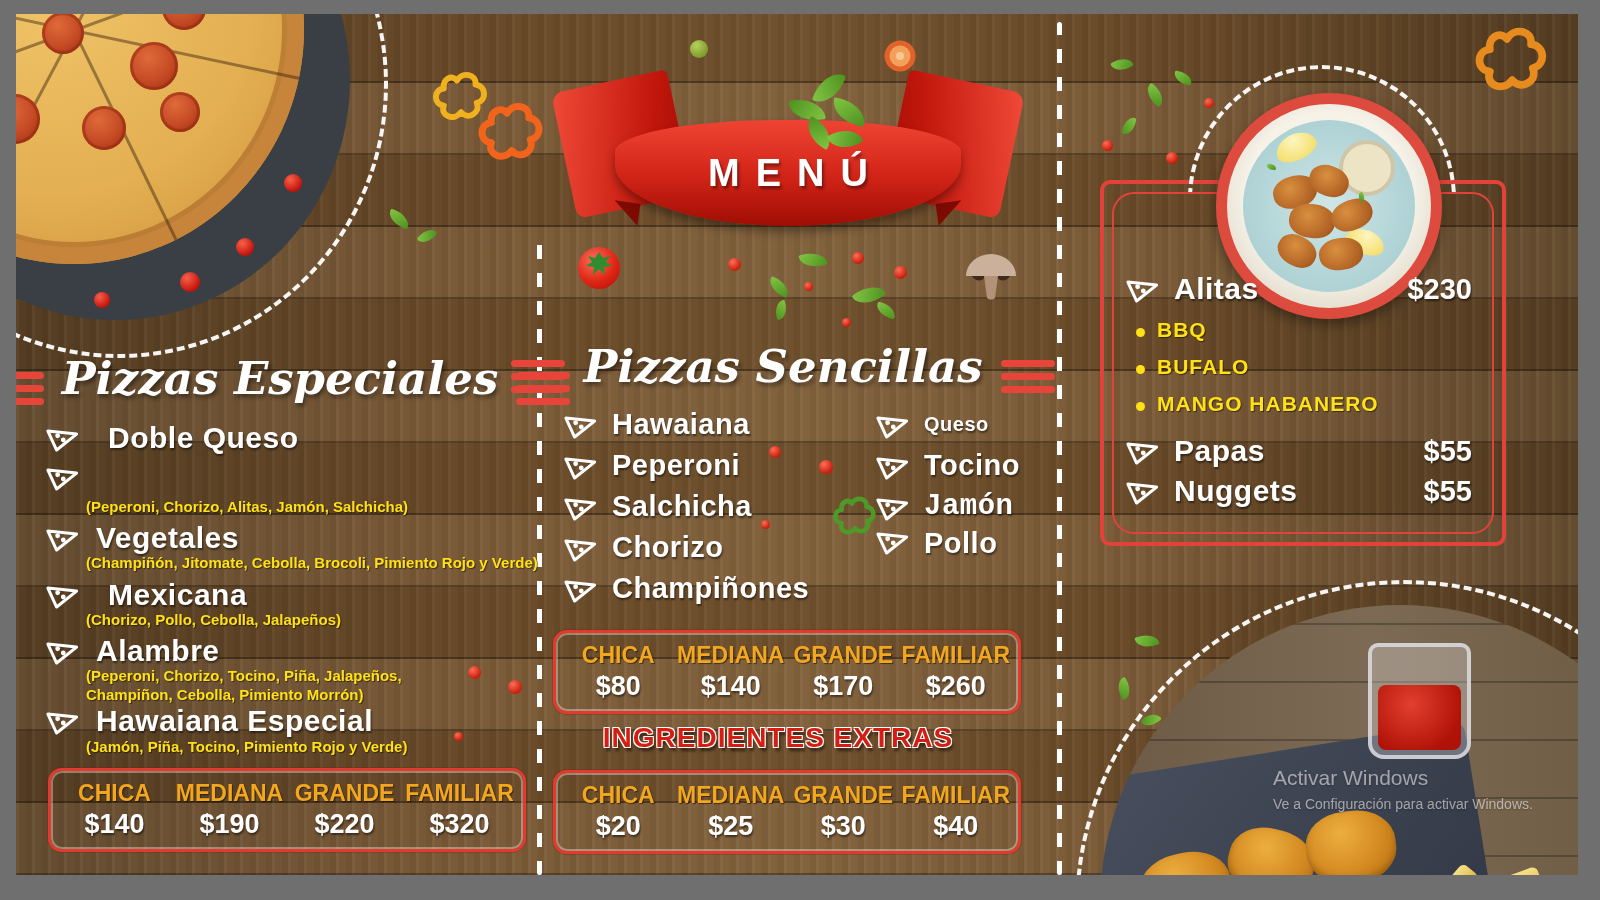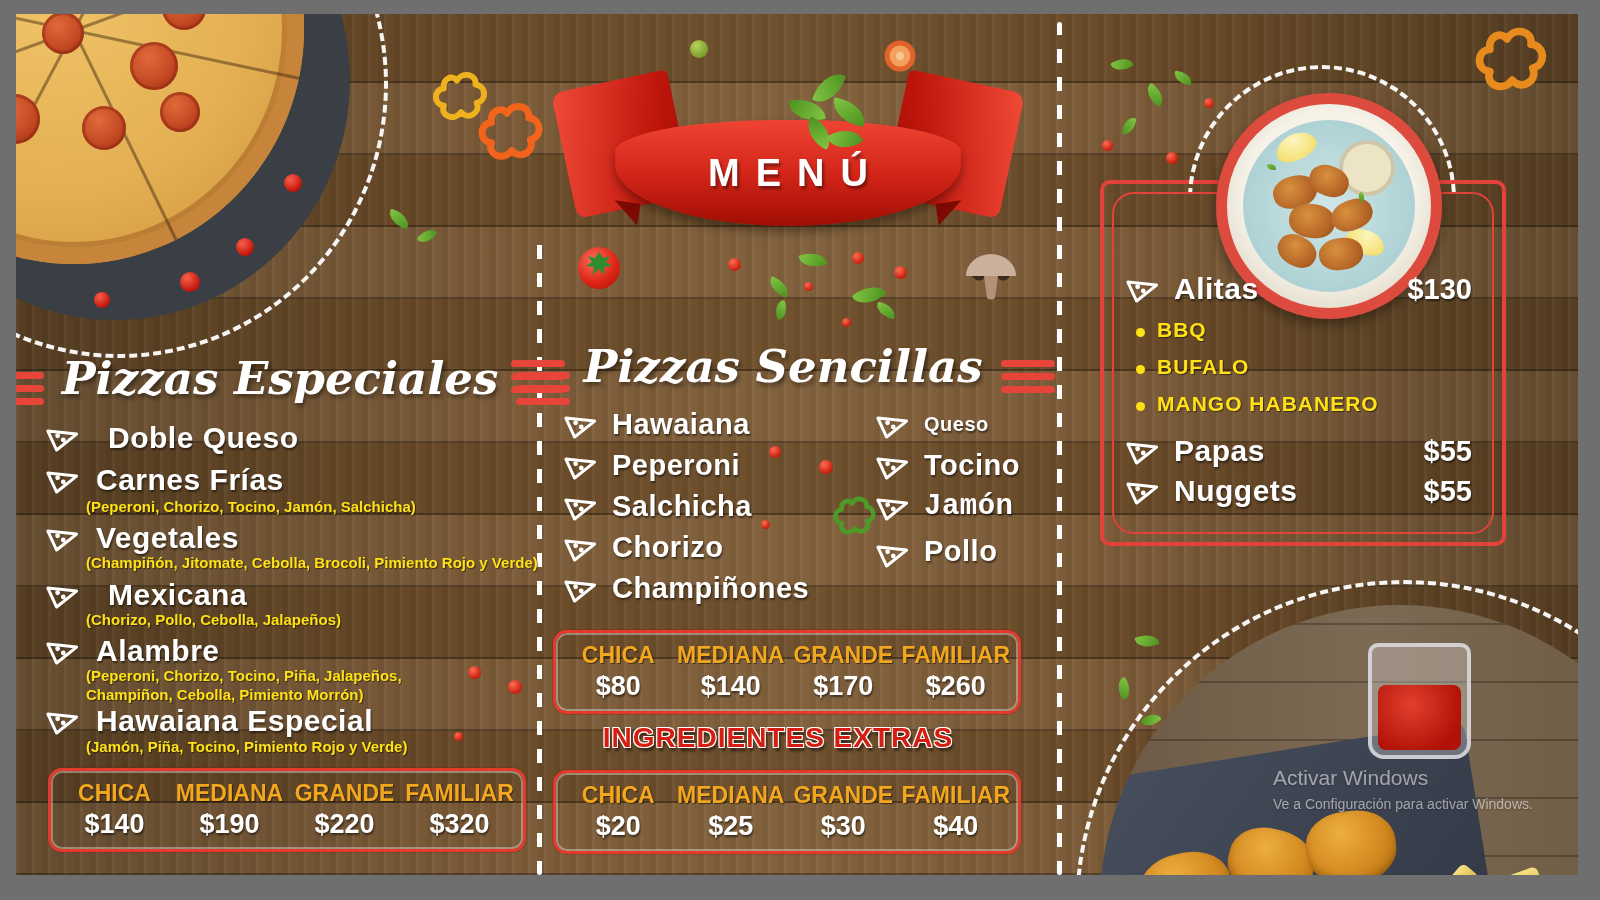--- a/index.html
+++ b/index.html
@@ -240,23 +240,22 @@
           <circle cx="17" cy="16" r="2.4" fill="#fff"></circle>
         </svg>
       <span class="item-name">Doble Queso</span>
     </div>
     <div style="display:flex;gap:16px;align-items:center;position:absolute;top:47px;">
       <svg class="slice" viewBox="0 0 34 28">
           <path d="M3 5 L31 12 L9 25 Z" fill="none" stroke="#fff" stroke-width="3" stroke-linejoin="round"></path>
           <circle cx="12" cy="11" r="2.4" fill="#fff"></circle>
           <circle cx="17" cy="16" r="2.4" fill="#fff"></circle>
         </svg>
-      <span class="item-name">Carnes Frías</span>
-    </div>
-    <div class="item-detail" style="position:absolute;top:81px;left:40px;width:440px;">(Peperoni, Chorizo, Tocino, Jamón, Salchicha)</div>
+    </div>
+    <div class="item-detail" style="position:absolute;top:81px;left:40px;width:440px;">(Peperoni, Chorizo, Alitas, Jamón, Salchicha)</div>
     <div style="display:flex;gap:16px;align-items:center;position:absolute;top:105px;text-align:right;">
       <svg class="slice" viewBox="0 0 34 28">
           <path d="M3 5 L31 12 L9 25 Z" fill="none" stroke="#fff" stroke-width="3" stroke-linejoin="round"></path>
           <circle cx="12" cy="11" r="2.4" fill="#fff"></circle>
           <circle cx="17" cy="16" r="2.4" fill="#fff"></circle>
         </svg>
       <span class="item-name">Vegetales</span>
     </div>
     <div class="item-detail" style="position:absolute;top:137px;left:40px;width:460px;">(Champiñón, Jitomate, Cebolla, Brocoli, Pimiento Rojo y Verde)</div>
     <div style="display:flex;gap:28px;align-items:center;position:absolute;top:162px;">
@@ -374,21 +373,21 @@
       <span class="item-name" style="font-size:29px;">Tocino</span>
     </div>
     <div style="display:flex;gap:14px;align-items:center;height:41px;font-family:Liberation Mono, monospace;">
       <svg class="slice" viewBox="0 0 34 28">
           <path d="M3 5 L31 12 L9 25 Z" fill="none" stroke="#fff" stroke-width="3" stroke-linejoin="round"></path>
           <circle cx="12" cy="11" r="2.4" fill="#fff"></circle>
           <circle cx="17" cy="16" r="2.4" fill="#fff"></circle>
         </svg>
       <span class="item-name" style="font-size:29px;">Jamón</span>
     </div>
-    <div style="display:flex;gap:14px;align-items:flex-end;height:41px;">
+    <div style="display:flex;gap:14px;align-items:flex-start;height:41px;">
       <svg class="slice" viewBox="0 0 34 28">
           <path d="M3 5 L31 12 L9 25 Z" fill="none" stroke="#fff" stroke-width="3" stroke-linejoin="round"></path>
           <circle cx="12" cy="11" r="2.4" fill="#fff"></circle>
           <circle cx="17" cy="16" r="2.4" fill="#fff"></circle>
         </svg>
       <span class="item-name" style="font-size:29px;">Pollo</span>
     </div>
   </div>
 
   <div class="abs price-box" style="left:537px;top:616px;width:450px;height:62px;">
@@ -441,21 +440,21 @@
 
   <div class="abs menu-row" style="left:1110px;top:258px;">
     <span class="nm">
       <svg class="slice" viewBox="0 0 34 28">
           <path d="M3 5 L31 12 L9 25 Z" fill="none" stroke="#fff" stroke-width="3" stroke-linejoin="round"></path>
           <circle cx="12" cy="11" r="2.4" fill="#fff"></circle>
           <circle cx="17" cy="16" r="2.4" fill="#fff"></circle>
         </svg>
       <span class="item-name">Alitas</span>
     </span>
-    <span class="price-val" style="font-size:29px;">$130</span>
+    <span class="price-val" style="font-size:29px;">$230</span>
   </div>
   <div class="abs flavor" style="left:1120px;top:304px;">
     <span class="bullet-dot"></span><span>BBQ</span>
   </div>
   <div class="abs flavor" style="left:1120px;top:341px;">
     <span class="bullet-dot"></span><span>BUFALO</span>
   </div>
   <div class="abs flavor" style="left:1120px;top:378px;">
     <span class="bullet-dot"></span><span>MANGO HABANERO</span>
   </div>

